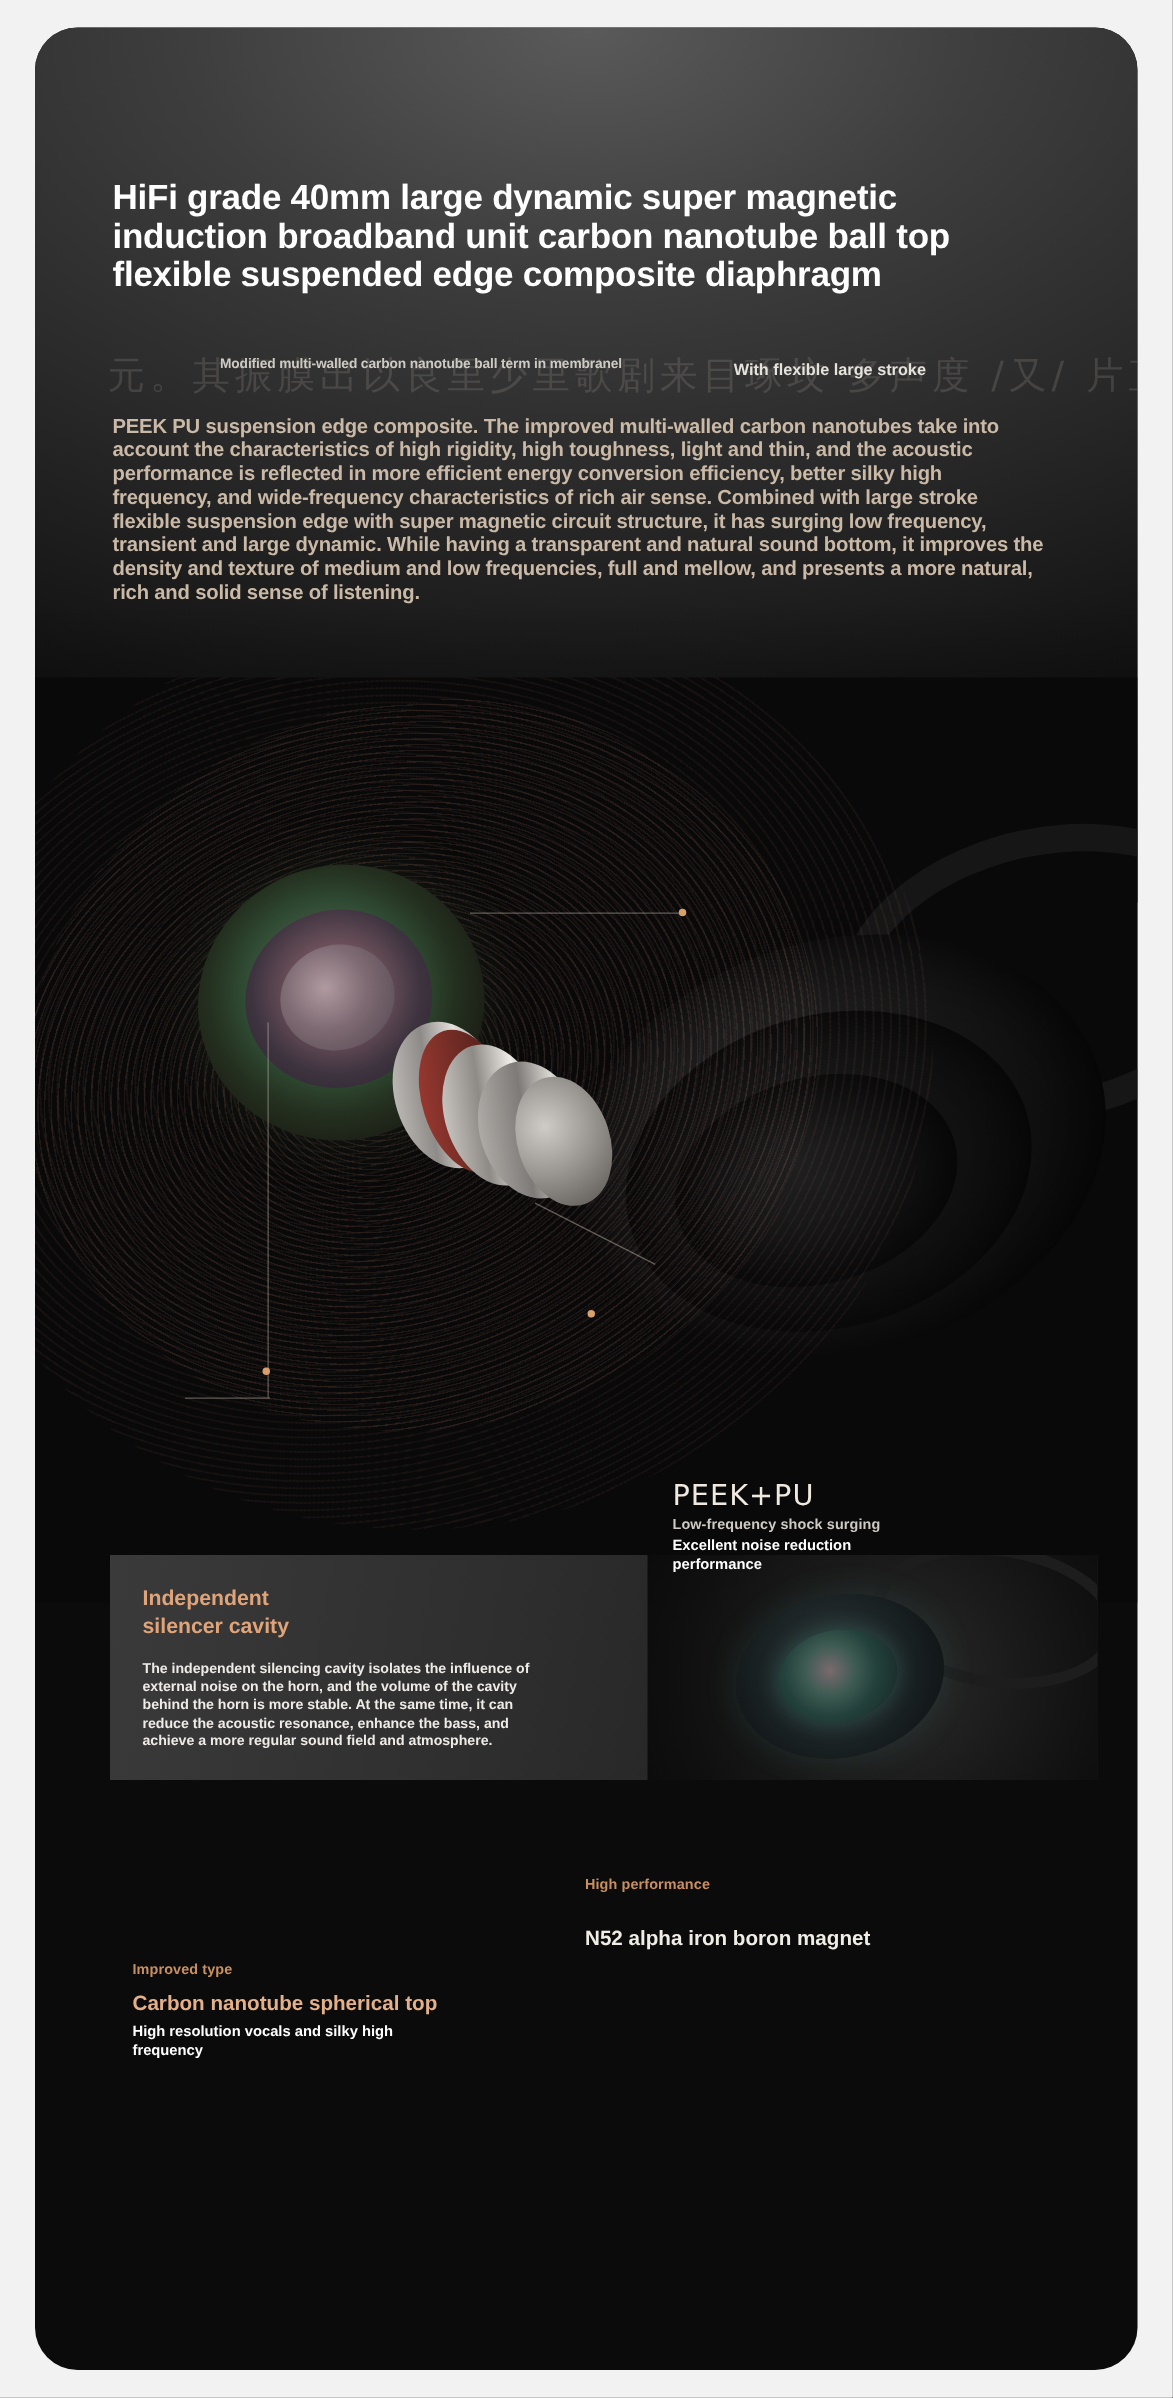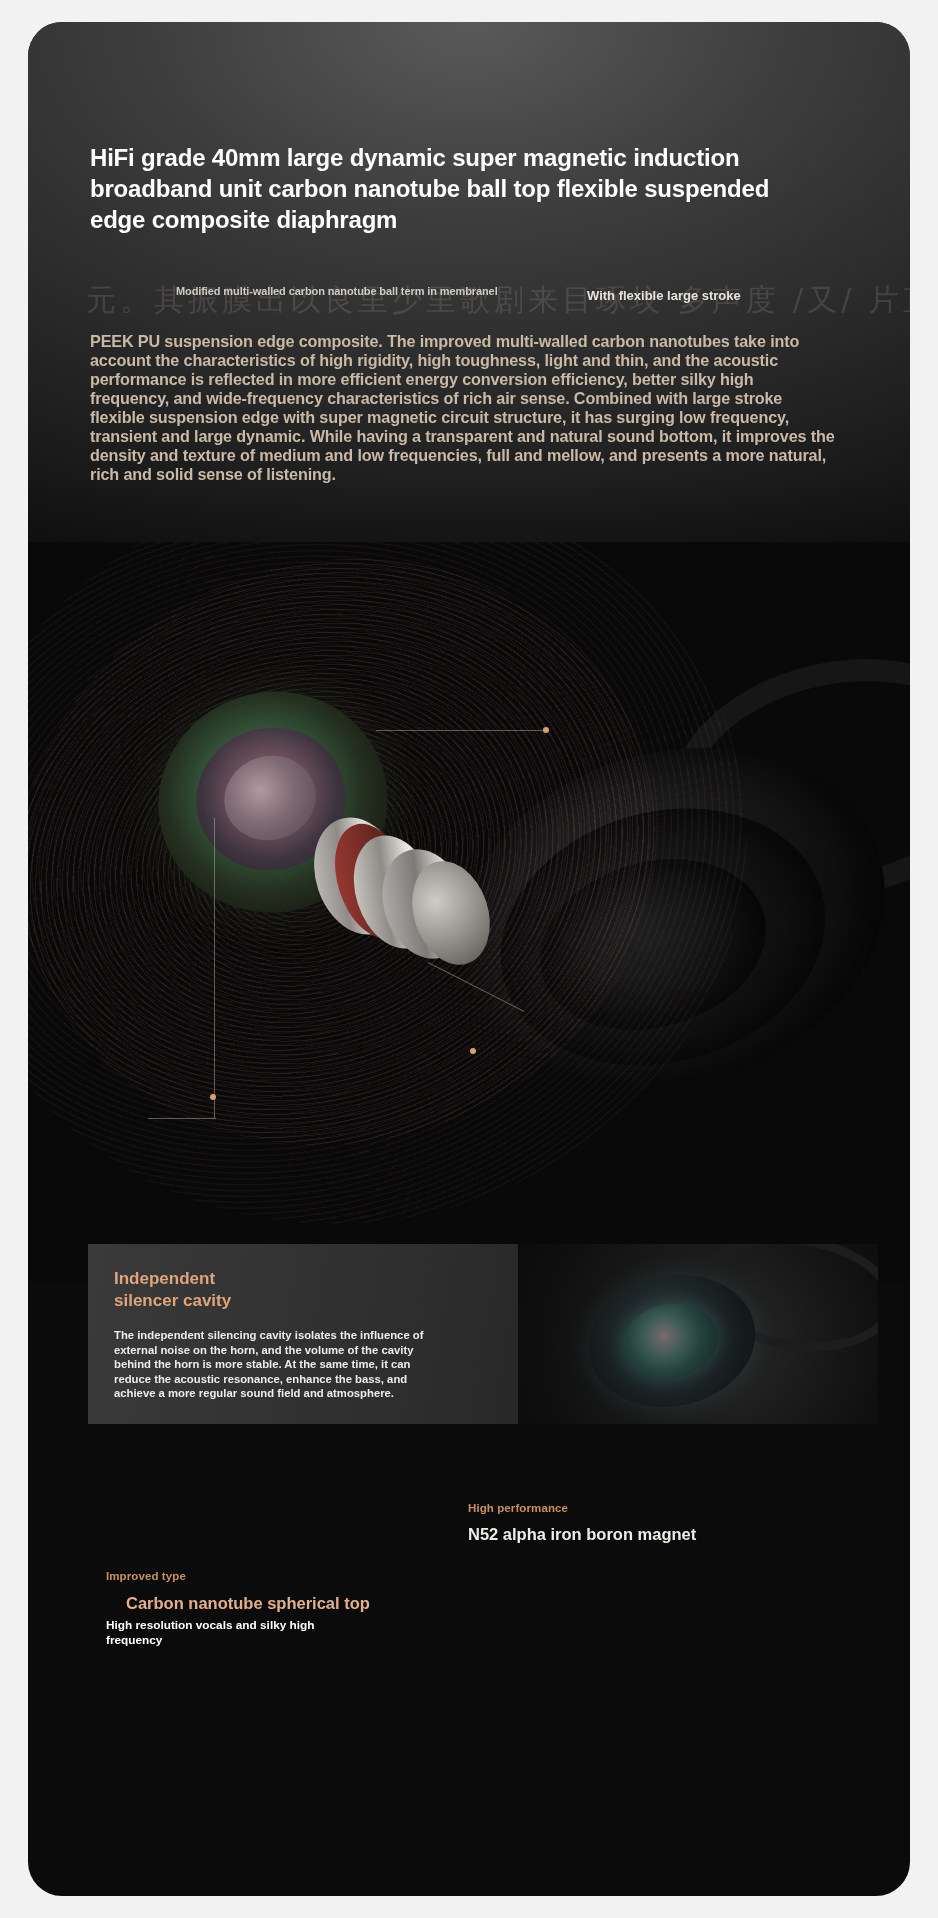--- a/index.html
+++ b/index.html
@@ -48,21 +48,21 @@
     background: linear-gradient(to bottom, rgba(12,12,12,0) 0%, #0b0b0b 95%);
   }
 
   
   .headline {
     position: absolute;
     left: 62px;
     top: 120px;
     width: 720px;
     color: #ffffff;
-    font-size: 24px;
+    font-size: 28px;
     line-height: 31px;
     font-weight: bold;
     letter-spacing: -0.2px;
     z-index: 5;
   }
 
   .sub-line {
     position: absolute;
     left: 62px;
     top: 240px;
@@ -383,29 +383,34 @@
       <div class="leader" style="left:348px; top:188px; width:170px;"></div>
       <div class="leader" style="left:400px; top:420px; width:108px; transform:rotate(27deg);"></div>
       <div class="leader v" style="left:186px; top:276px; height:300px;"></div>
       <div class="leader" style="left:120px; top:576px; width:68px;"></div>
 
       <div class="dot" style="left:515px; top:185px;"></div>
       <div class="dot" style="left:442px; top:506px;"></div>
       <div class="dot" style="left:182px; top:552px;"></div>
     </div>
 
+    <div class="callout" style="left:510px; top:1162px;">
+      <div class="title-lg">PEEK+PU</div>
+      <div class="kicker" style="color:#cfcbc4; margin-top:4px;">Low-frequency shock surging</div>
+      <div class="desc" style="margin-top:3px; width:180px;">Excellent noise reduction performance</div>
+    </div>
 
     <div class="callout" style="left:440px; top:1480px;">
       <div class="kicker">High performance</div>
-      <div class="title-md white" style="margin-top:11px;">N52 alpha iron boron magnet</div>
+      <div class="title-md white" style="margin-top:28px;">N52 alpha iron boron magnet</div>
     </div>
 
     <div class="callout" style="left:78px; top:1548px;">
       <div class="kicker">Improved type</div>
-      <div class="title-md" style="margin-top:12px;margin-left:20px;">Carbon nanotube spherical top</div>
+      <div class="title-md" style="margin-top:12px;">Carbon nanotube spherical top</div>
       <div class="desc" style="margin-top:5px; width:250px;">High resolution vocals and silky high frequency</div>
     </div>
 
     <div class="bottom-panel">
       <div class="bp-photo">
         <div class="bp-arm"></div>
         <div class="bp-cup"></div>
         <div class="bp-cup-inner"></div>
       </div>
       <div class="bp-title">

